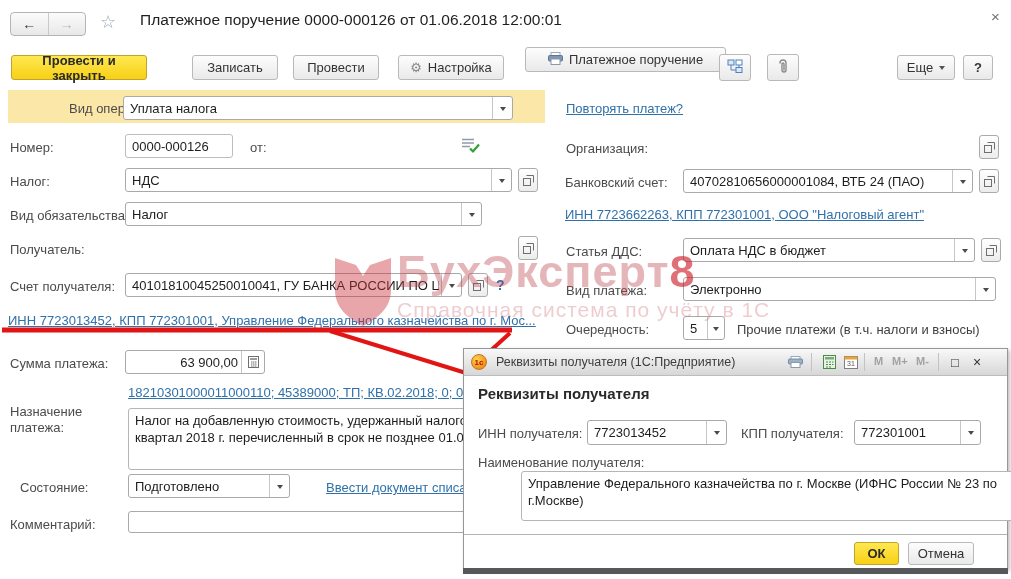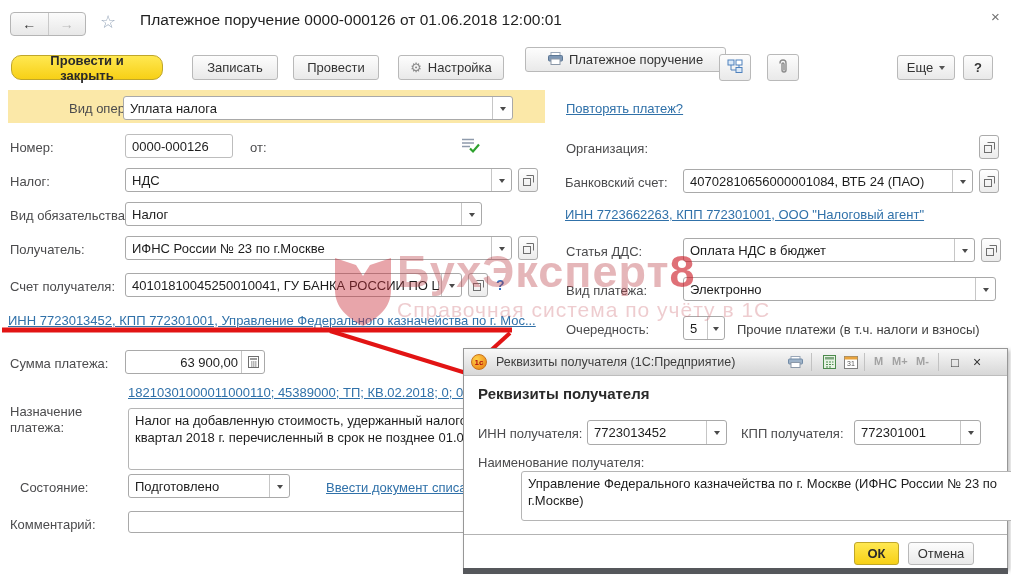--- a/index.html
+++ b/index.html
@@ -63,21 +63,21 @@
 <div id="app">
 
   <div class="navgrp">
     <span class="nb" style="color:#333;">←</span>
     <span class="nb" style="color:#b8b8b8;">→</span>
   </div>
   <span class="star">☆</span>
   <div class="title">Платежное поручение 0000-000126 от 01.06.2018 12:00:01</div>
   <span class="xclose">×</span>
 
-  <button class="btn btn-yellow" style="left:11px;top:55px;width:152px;border-radius:10px;">
+  <button class="btn btn-yellow" style="left:11px;top:55px;width:136px;">
     <span>Провести и закрыть</span>
   </button>
   <button class="btn" style="left:192px;top:55px;width:86px;">
     <span>Записать</span>
   </button>
   <button class="btn" style="left:293px;top:55px;width:86px;">
     <span>Провести</span>
   </button>
   <button class="btn" style="left:398px;top:55px;width:106px;">
     <span style="font-size:13px;color:#8a8a8a;">⚙</span>
@@ -147,26 +147,20 @@
 
   <div class="lbl" style="left:10px;top:208px;">Вид обязательства:</div>
   <div class="fld combo" style="left:125px;top:202px;width:357px;">
     <span class="txt">Налог</span>
     <span class="combo-arrow">
         <i></i>
       </span>
   </div>
 
   <div class="lbl" style="left:10px;top:242px;">Получатель:</div>
-  <div class="fld combo" style="left:125px;top:236px;width:387px;">
-    <span class="txt">ИФНС России № 23 по г.Москве</span>
-    <span class="combo-arrow">
-        <i></i>
-      </span>
-  </div>
   <button class="openbtn" style="left:518px;top:236px;">
       <svg width="11" height="11" viewBox="0 0 11 11">
     <rect x="0.5" y="3.5" width="7" height="7" fill="none" stroke="#6f6f6f"></rect>
         <path d="M3.5 0.5h7v7" fill="none" stroke="#6f6f6f"></path>
   </svg>
     </button>
 
   <div class="lbl" style="left:10px;top:279px;">Счет получателя:</div>
   <div class="fld combo" style="left:125px;top:273px;width:337px;">
     <span class="txt">40101810045250010041, ГУ БАНКА РОССИИ ПО ЦФО</span>

